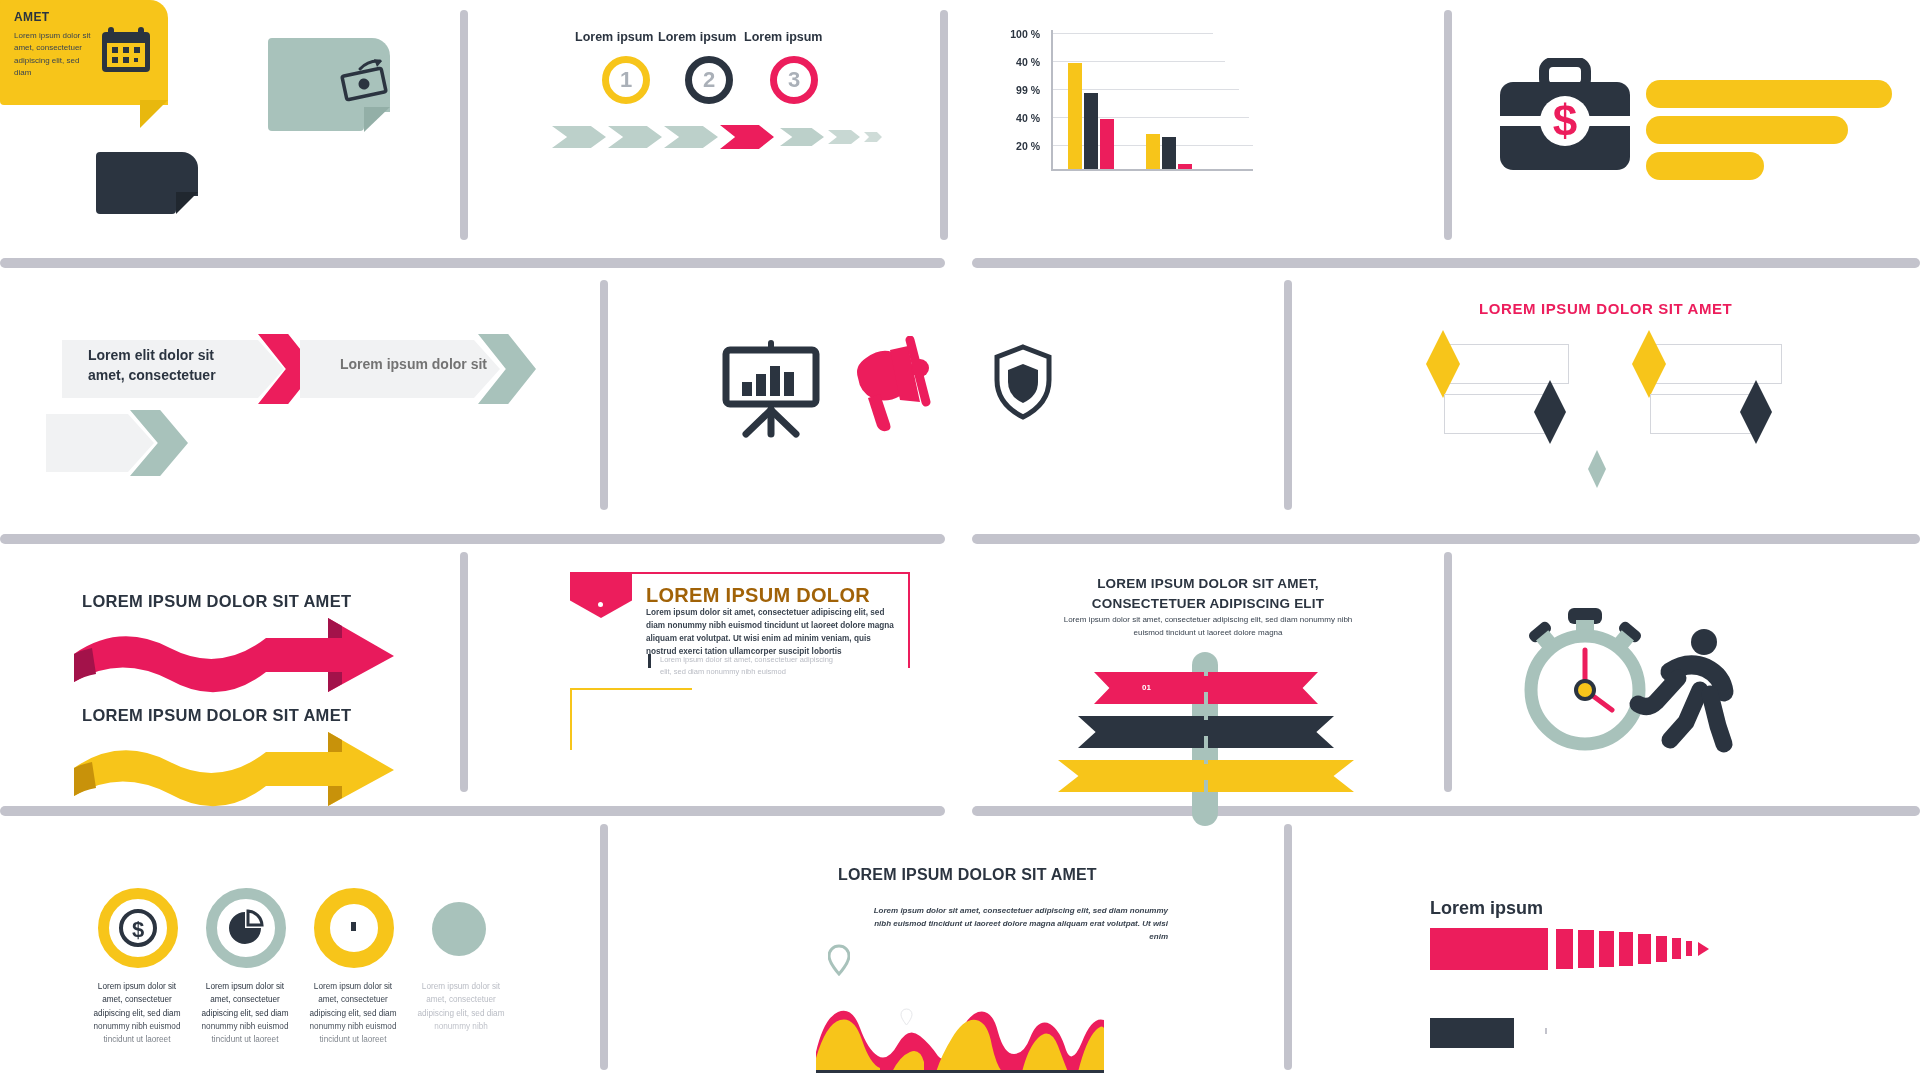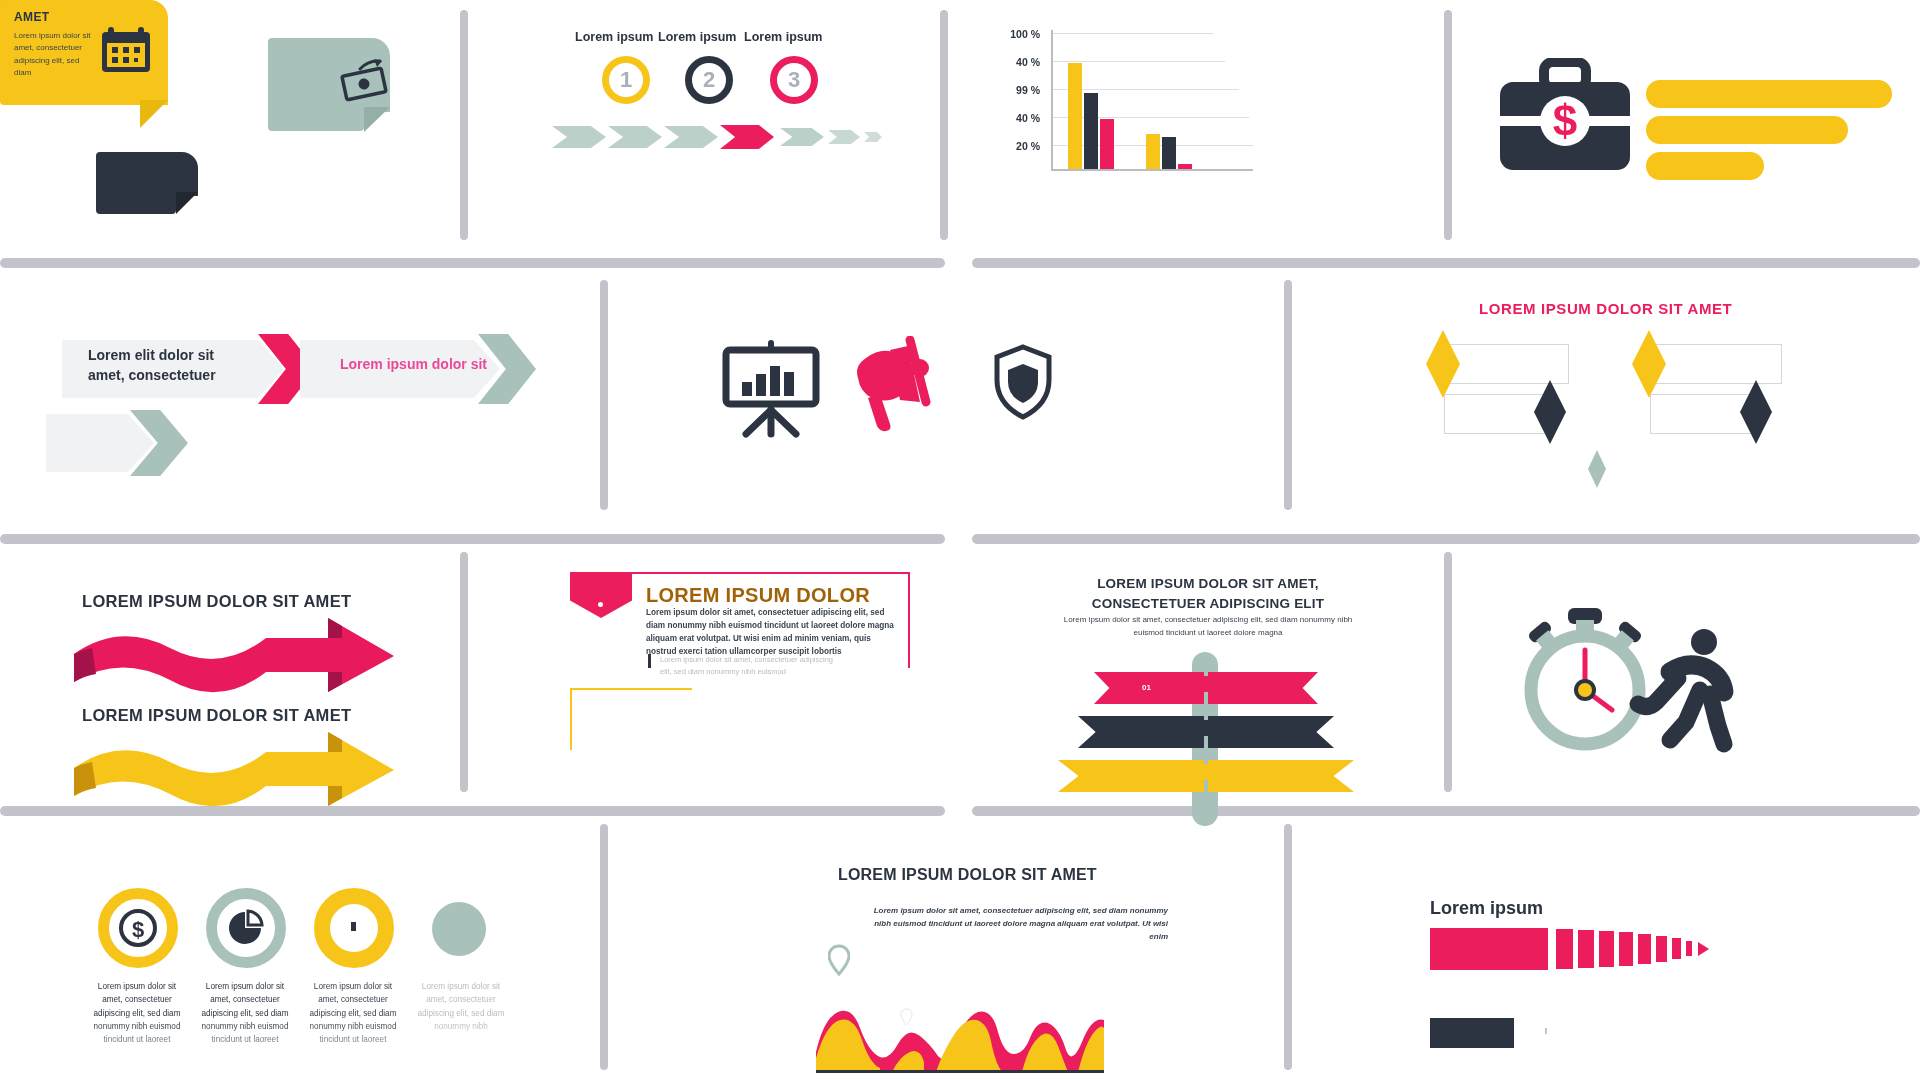--- a/index.html
+++ b/index.html
@@ -57,21 +57,21 @@
   .bar { position:absolute; }
 
   
   .pill { position:absolute; background:#f7c51a; border-radius:22px; }
 
   
   .proc-bar { position:absolute; height:58px; background:#f1f2f3;
     clip-path:polygon(0 0, calc(100% - 26px) 0, 100% 50%, calc(100% - 26px) 100%, 0 100%); }
   .proc-text { position:absolute; font-size:14px; font-weight:bold; color:#2b3440;
     line-height:1.45; }
-  .proc-text.muted { color:#ec4899; font-weight:bold; }
+  .proc-text.muted { color:#737373; font-weight:bold; }
   .big-chev { position:absolute;
     clip-path:polygon(0 0, 52% 0, 100% 50%, 52% 100%, 0 100%, 48% 50%); }
 
   
   .dia-title { position:absolute; font-size:15px; font-weight:bold; color:#ec1d5c;
     letter-spacing:.6px; }
   .diamond { position:absolute; clip-path:polygon(50% 0, 100% 50%, 50% 100%, 0 50%); }
   .dia-box { position:absolute; border:1.5px solid #d4d6dc; background:#fff; }
 
   

